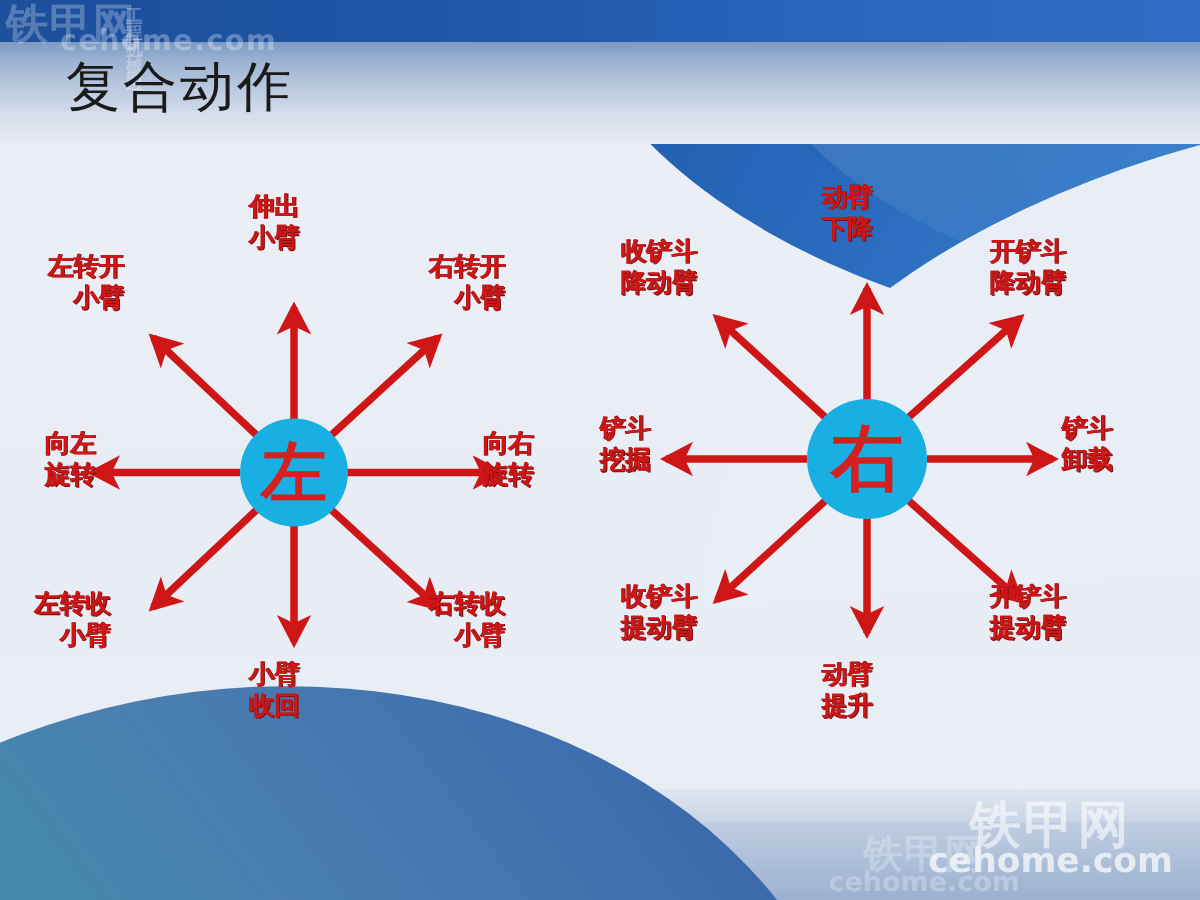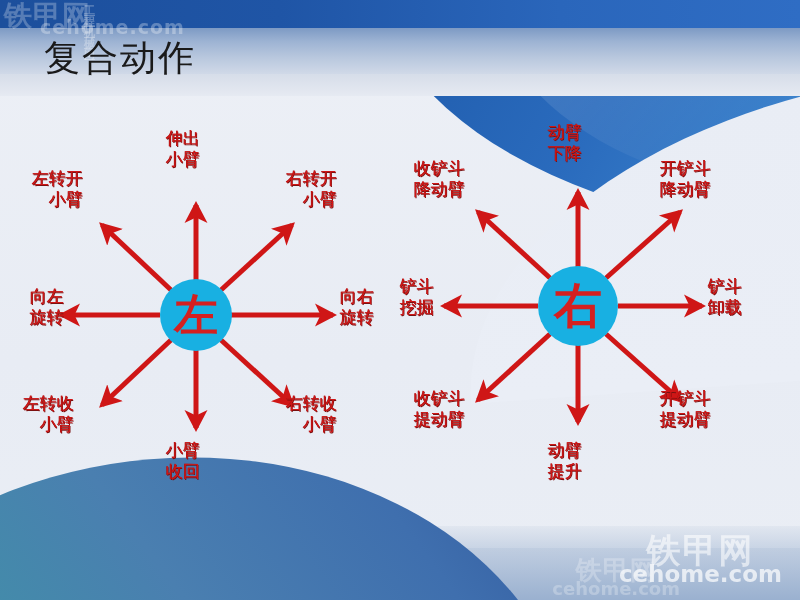--- a/index.html
+++ b/index.html
@@ -201,21 +201,21 @@
     justify-content: center;
     color: #d42020;
     font-weight: bold;
     font-family: "DejaVu Serif", "Liberation Serif", serif;
     z-index: 4;
   }
   .spoke-label {
     position: absolute;
     color: #cf1616;
     font-family: "DejaVu Serif", "Liberation Serif", serif;
-    font-weight: normal;
+    font-weight: bold;
     font-size: 17px;
     line-height: 1.24;
     white-space: nowrap;
     text-shadow: 0.6px 0.6px 0 #7a1010, -0.4px 0 0 #a81212;
     z-index: 6;
   }
   .spoke-label .l2 { display: block; }
   .tc { text-align: center; }
   .tl { text-align: right; }
 </style>
@@ -281,21 +281,21 @@
       <span class="l2">小臂</span>
     </div>
     <div class="spoke-label tl" style="left:286px; top:58px;">
       <span class="l1">右转开</span>
       <span class="l2">小臂</span>
     </div>
     <div class="spoke-label tl" style="left:30px; top:176px;">
       <span class="l1">向左</span>
       <span class="l2">旋转</span>
     </div>
-    <div class="spoke-label tl" style="left:322px; top:176px;margin-left:18px;">
+    <div class="spoke-label tl" style="left:322px; top:176px;">
       <span class="l1">向右</span>
       <span class="l2">旋转</span>
     </div>
     <div class="spoke-label tl" style="left:23px; top:283px;">
       <span class="l1">左转收</span>
       <span class="l2">小臂</span>
     </div>
     <div class="spoke-label tl" style="left:286px; top:283px;">
       <span class="l1">右转收</span>
       <span class="l2">小臂</span>

